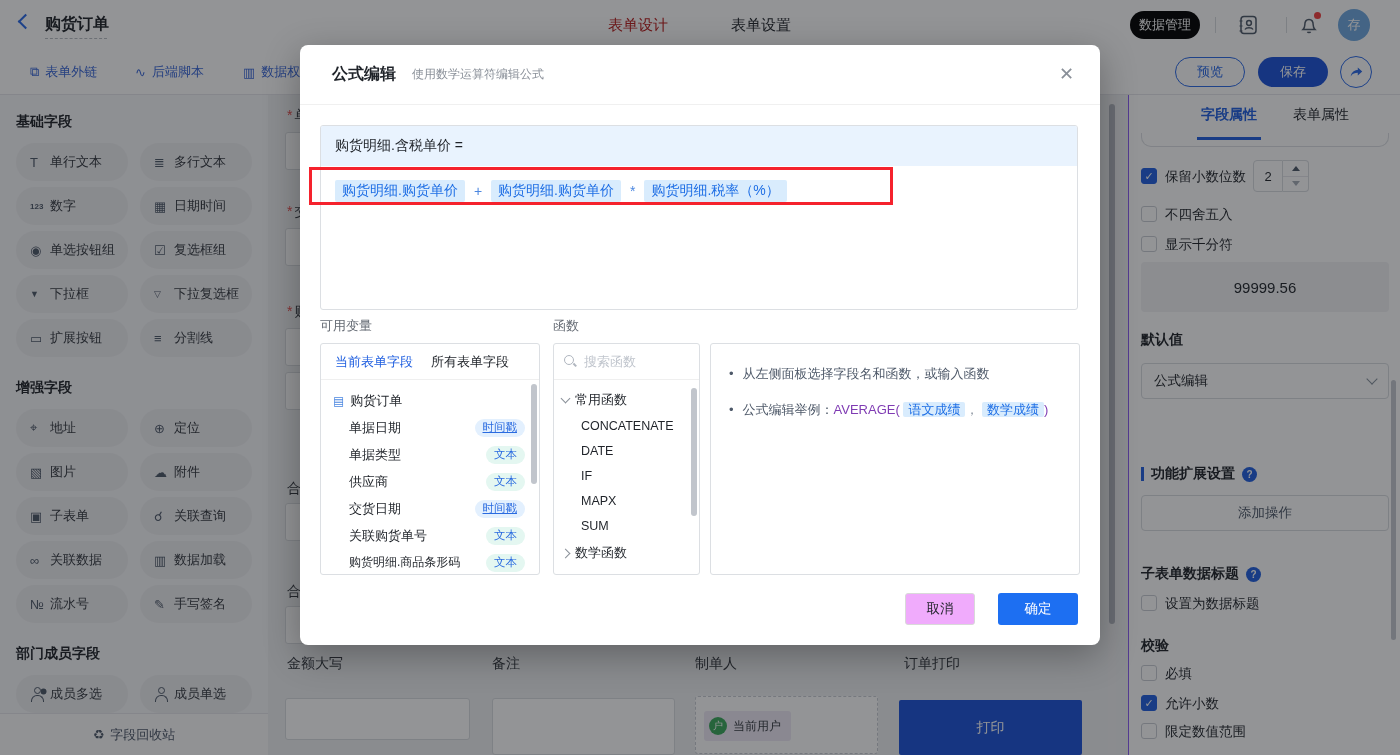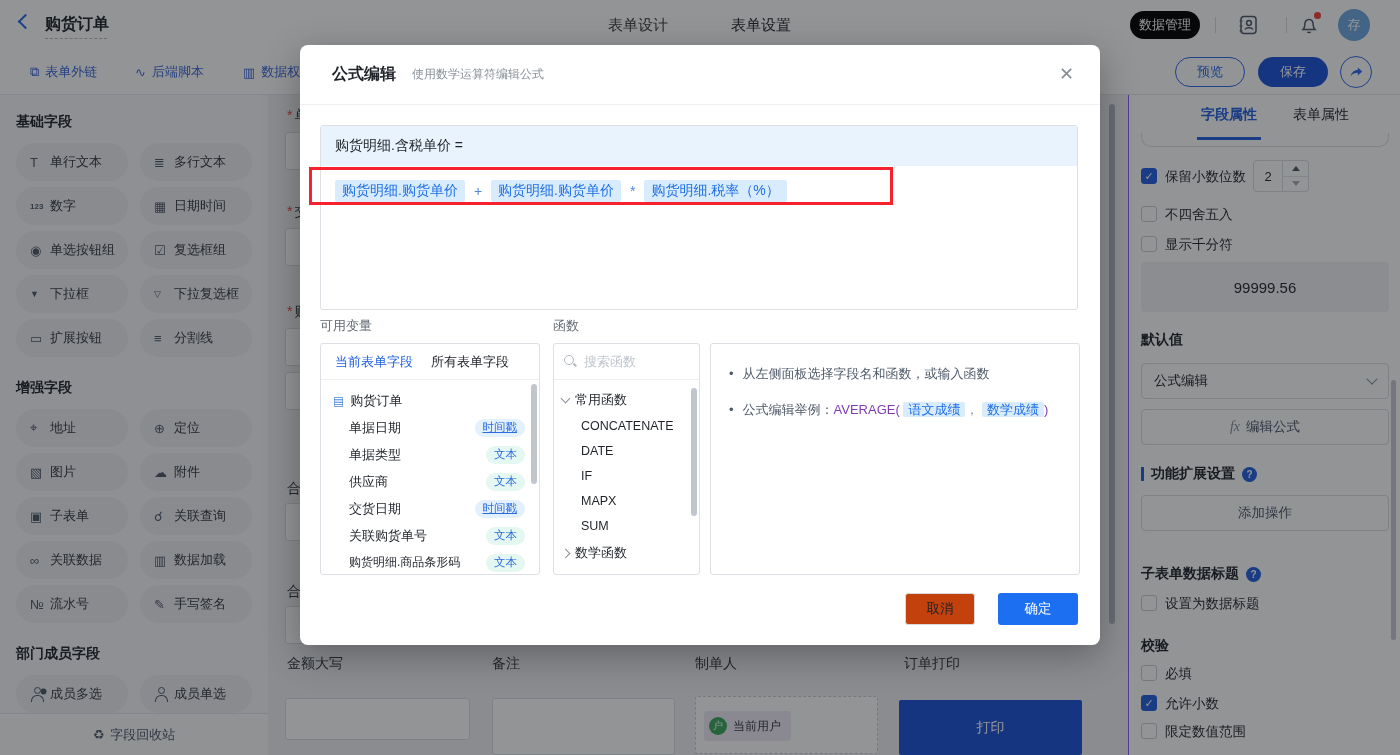--- a/index.html
+++ b/index.html
@@ -6,21 +6,21 @@
   html,body { background:#555; }
   body { font-family:"Liberation Sans","DejaVu Sans",sans-serif; color:#1f2329; }
   .stage { position:relative; width:1400px; height:755px; overflow:hidden; background:#eff0f2; }
 
   
   .topbar { position:absolute; left:0; top:0; width:1400px; height:50px; background:#fff; z-index:10; }
   .back { position:absolute; left:20px; top:16px; width:11px; height:11px; border-left:2.5px solid #2a6ae8; border-bottom:2.5px solid #2a6ae8; transform:rotate(45deg); }
   .apptitle { position:absolute; left:45px; top:14px; font-size:16px; font-weight:bold; }
   .title-dash { position:absolute; left:45px; top:38px; width:62px; border-bottom:1px dashed #b9bdc4; }
   .top-tab { position:absolute; top:16px; font-size:15px; cursor:default; }
-  .top-tab.active { color:#404040; }
+  .top-tab.active { color:#b91c1c; }
   .pill-green { position:absolute; left:1130px; top:11px; width:70px; height:28px; background:#000000; color:#fff; font-size:13px; border-radius:14px; display:flex; align-items:center; justify-content:center; }
   .tb-div { position:absolute; top:17px; width:1px; height:16px; background:#d8dadf; }
   .tb-ic { position:absolute; top:14px; width:22px; height:22px; color:#4e5969; }
   .bell-dot { position:absolute; right:-1px; top:-2px; width:7px; height:7px; background:#f53f3f; border-radius:50%; }
   .avatar { position:absolute; left:1338px; top:9px; width:32px; height:32px; border-radius:50%; background:#6fa8e0; color:#fff; font-size:13px; display:flex; align-items:center; justify-content:center; }
 
   
   .toolbar { position:absolute; left:0; top:50px; width:1400px; height:45px; background:#fff; border-bottom:1px solid #e5e6eb; z-index:9; }
   .tb-link { position:absolute; top:13px; font-size:13px; color:#3a68d9; display:flex; align-items:center; gap:6px; }
   .tb-link .gi { font-size:13px; }
@@ -124,21 +124,21 @@
   .car.down { transform:rotate(45deg); margin-top:-3px; }
   .car.right { transform:rotate(-45deg); }
   .fn-item { height:25px; line-height:25px; padding-left:19px; font-size:12.5px; color:#1f2329; }
   .fn-thumb { position:absolute; right:2px; top:44px; width:6px; height:128px; background:#c1c5cc; border-radius:3px; }
   .hint-ul { padding:20px 14px 0 18px; }
   .hint-li { display:flex; gap:9px; font-size:13px; color:#4e5969; margin-bottom:16px; line-height:20px; }
   .hint-li .dot { color:#4e5969; }
   .ex-fn { color:#7f3bb3; }
   .ex-chip { background:#d9ecfd; color:#1f6fe5; border-radius:2px; padding:0 5px; }
   .ex-comma { color:#86909c; }
-  .m-cancel { position:absolute; left:605px; top:548px; width:70px; height:32px; border:1px solid #d9d9d9; border-radius:3px; background:#c2410c; font-size:13.5px; display:flex; align-items:center; justify-content:center; }
+  .m-cancel { position:absolute; left:605px; top:548px; width:70px; height:32px; border:1px solid #d9d9d9; border-radius:3px; background:#f0abfc; font-size:13.5px; display:flex; align-items:center; justify-content:center; }
   .m-ok { position:absolute; left:698px; top:548px; width:80px; height:32px; background:#1d6ff2; color:#fff; border-radius:3px; font-size:13.5px; display:flex; align-items:center; justify-content:center; }
 
   
   .redbox { position:absolute; left:309px; top:167px; width:584px; height:38px; border:3px solid #f5222d; z-index:60; }
 </style>
 </head>
 <body>
 
 <div class="stage">
 
@@ -354,24 +354,20 @@
     <span class="cb" style="left:12px; top:141px;"></span>
     <span class="r-lab" style="left:36px; top:141px;">显示千分符</span>
 
     <div class="r-preview">99999.56</div>
 
     <div class="r-head" style="left:12px; top:236px;">默认值</div>
     <div class="r-select">
       <span>公式编辑</span>
       <span class="chev"></span>
     </div>
-    <div class="r-btn" style="top:314px;">
-      <span class="fx">fx</span>
-      <span>编辑公式</span>
-    </div>
 
     <div class="sec-flag" style="left:12px; top:370px;">
       <span>功能扩展设置</span>
       <span class="help">?</span>
     </div>
     <div class="r-btn" style="top:400px;text-align:right;">
       <span>添加操作</span>
     </div>
 
     <div class="r-head" style="left:12px; top:470px; display:flex; gap:7px; align-items:center;">

